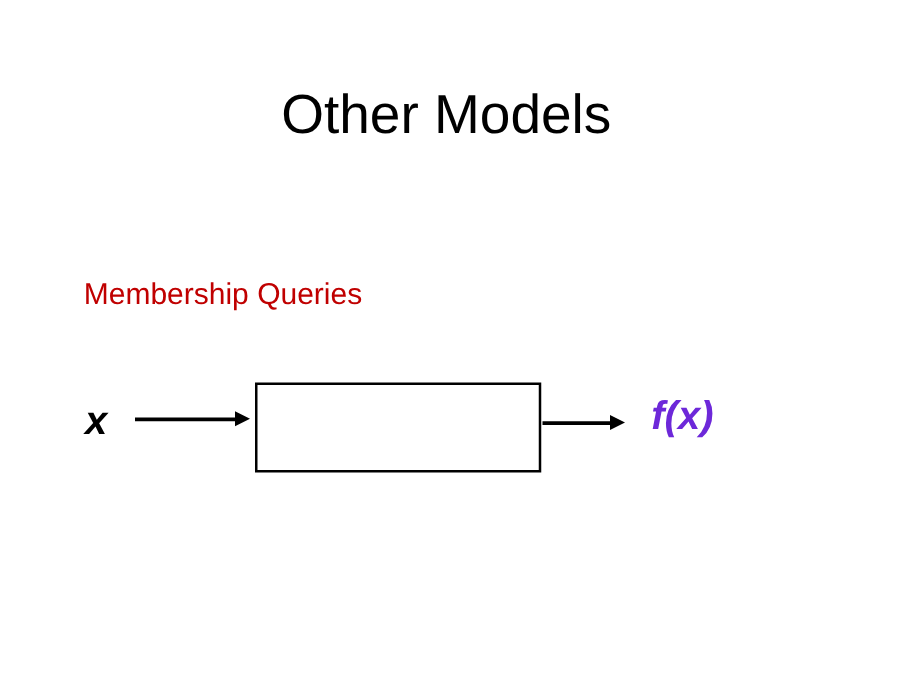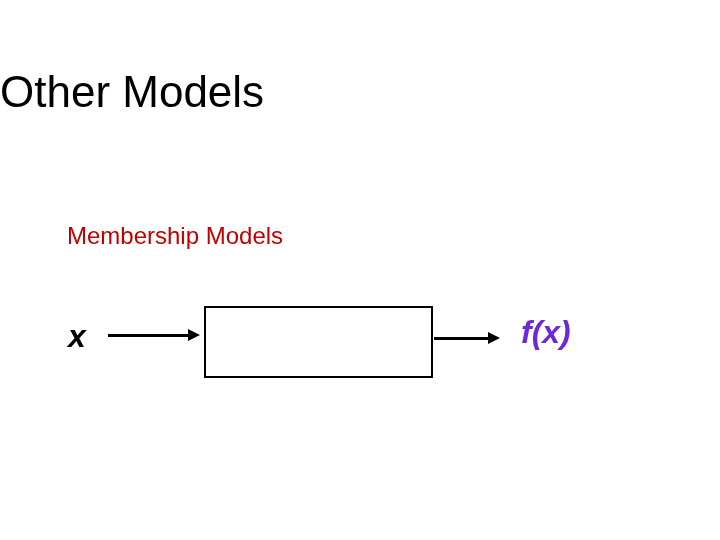--- a/index.html
+++ b/index.html
@@ -13,20 +13,21 @@
     height: 540px;
     background: #ffffff;
     overflow: hidden;
     font-family: "Liberation Sans", sans-serif;
   }
   .slide-title {
     position: absolute;
     top: 70px;
     left: 0;
     width: 714px;
+    text-align: center;
     font-size: 44px;
     line-height: 44px;
     color: #000000;
     white-space: nowrap;
   }
   .slide-subtitle {
     position: absolute;
     top: 221px;
     left: 67px;
     font-size: 24px;
@@ -102,21 +103,21 @@
     white-space: nowrap;
   }
 </style>
 </head>
 <body>
 
 <div class="slide">
 
   <div class="slide-title">Other Models</div>
 
-  <div class="slide-subtitle">Membership Models</div>
+  <div class="slide-subtitle">Membership Queries</div>
 
   <div class="diagram">
 
     <div class="diagram-input-label">x</div>
 
     <div class="arrow-line-1"></div>
     <div class="arrow-head-1"></div>
 
     <div class="function-box"></div>
 

